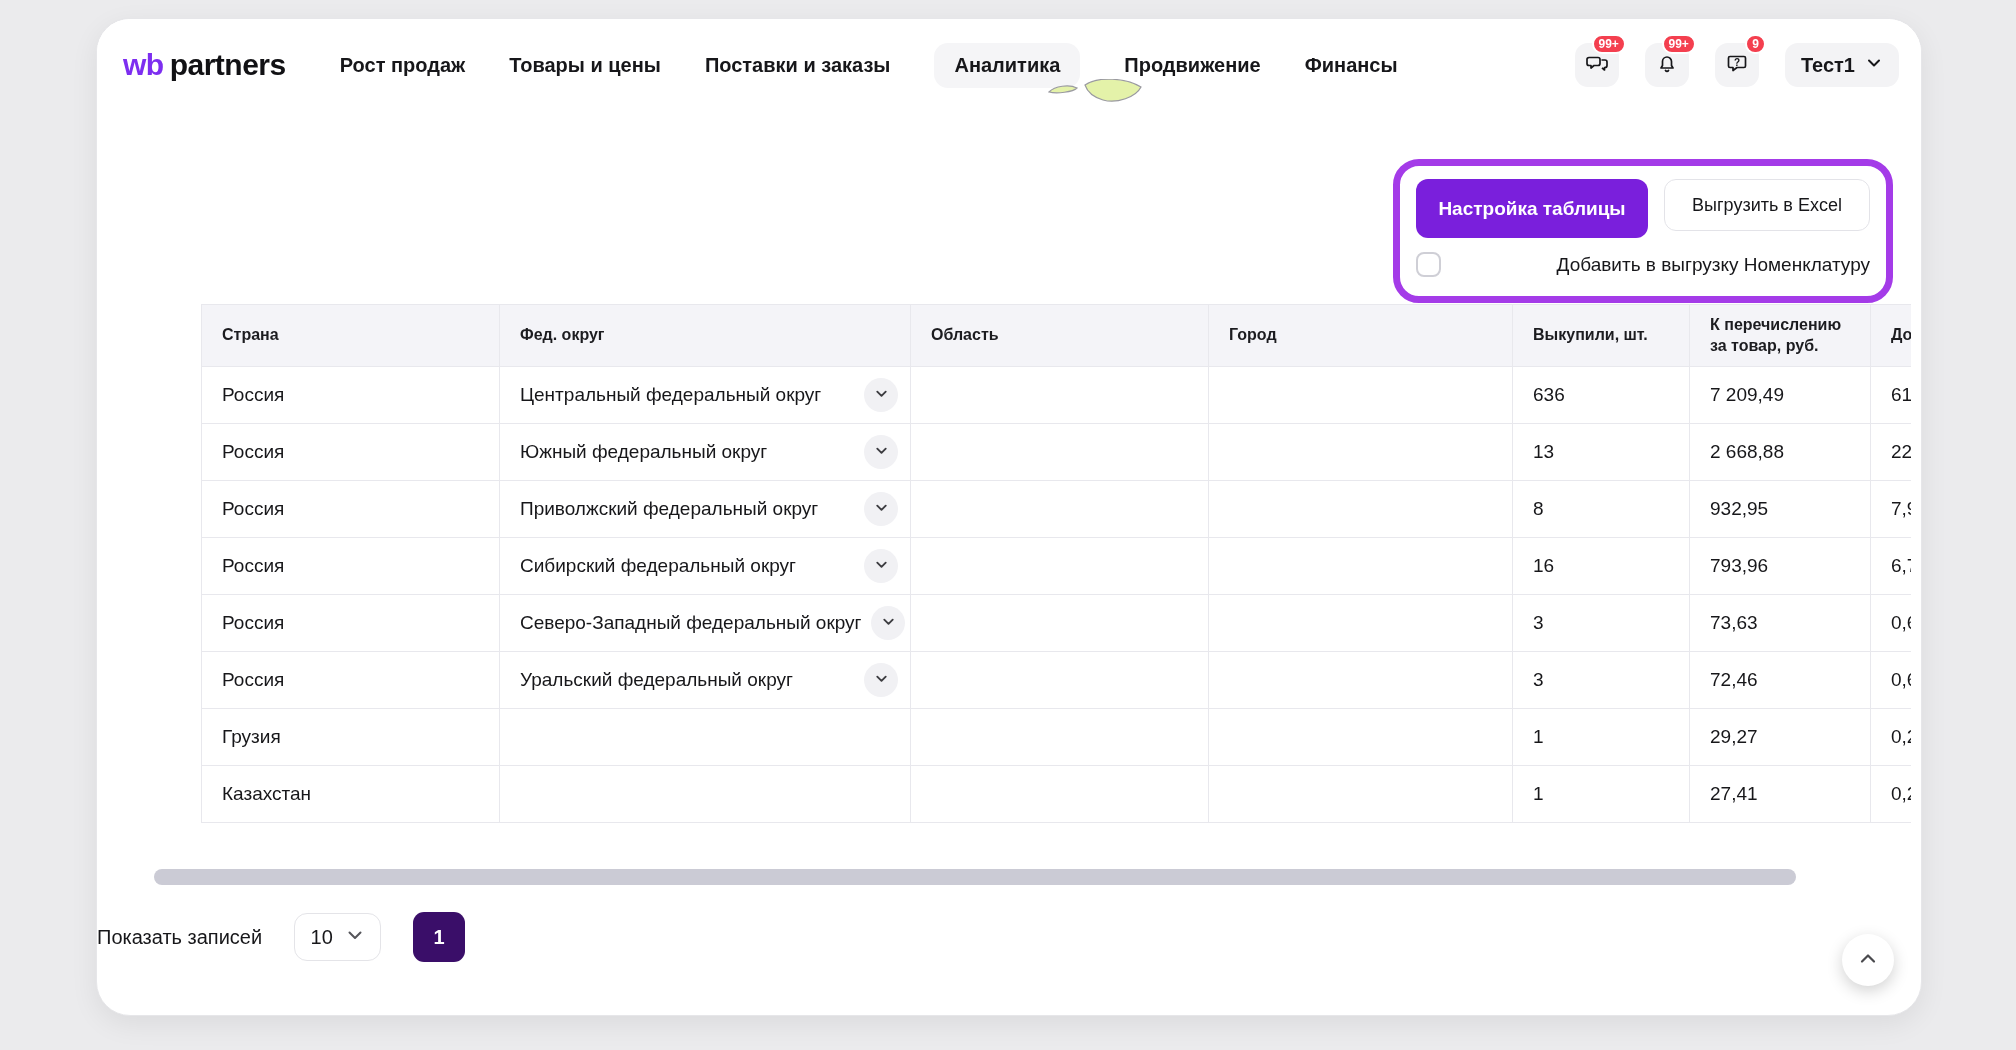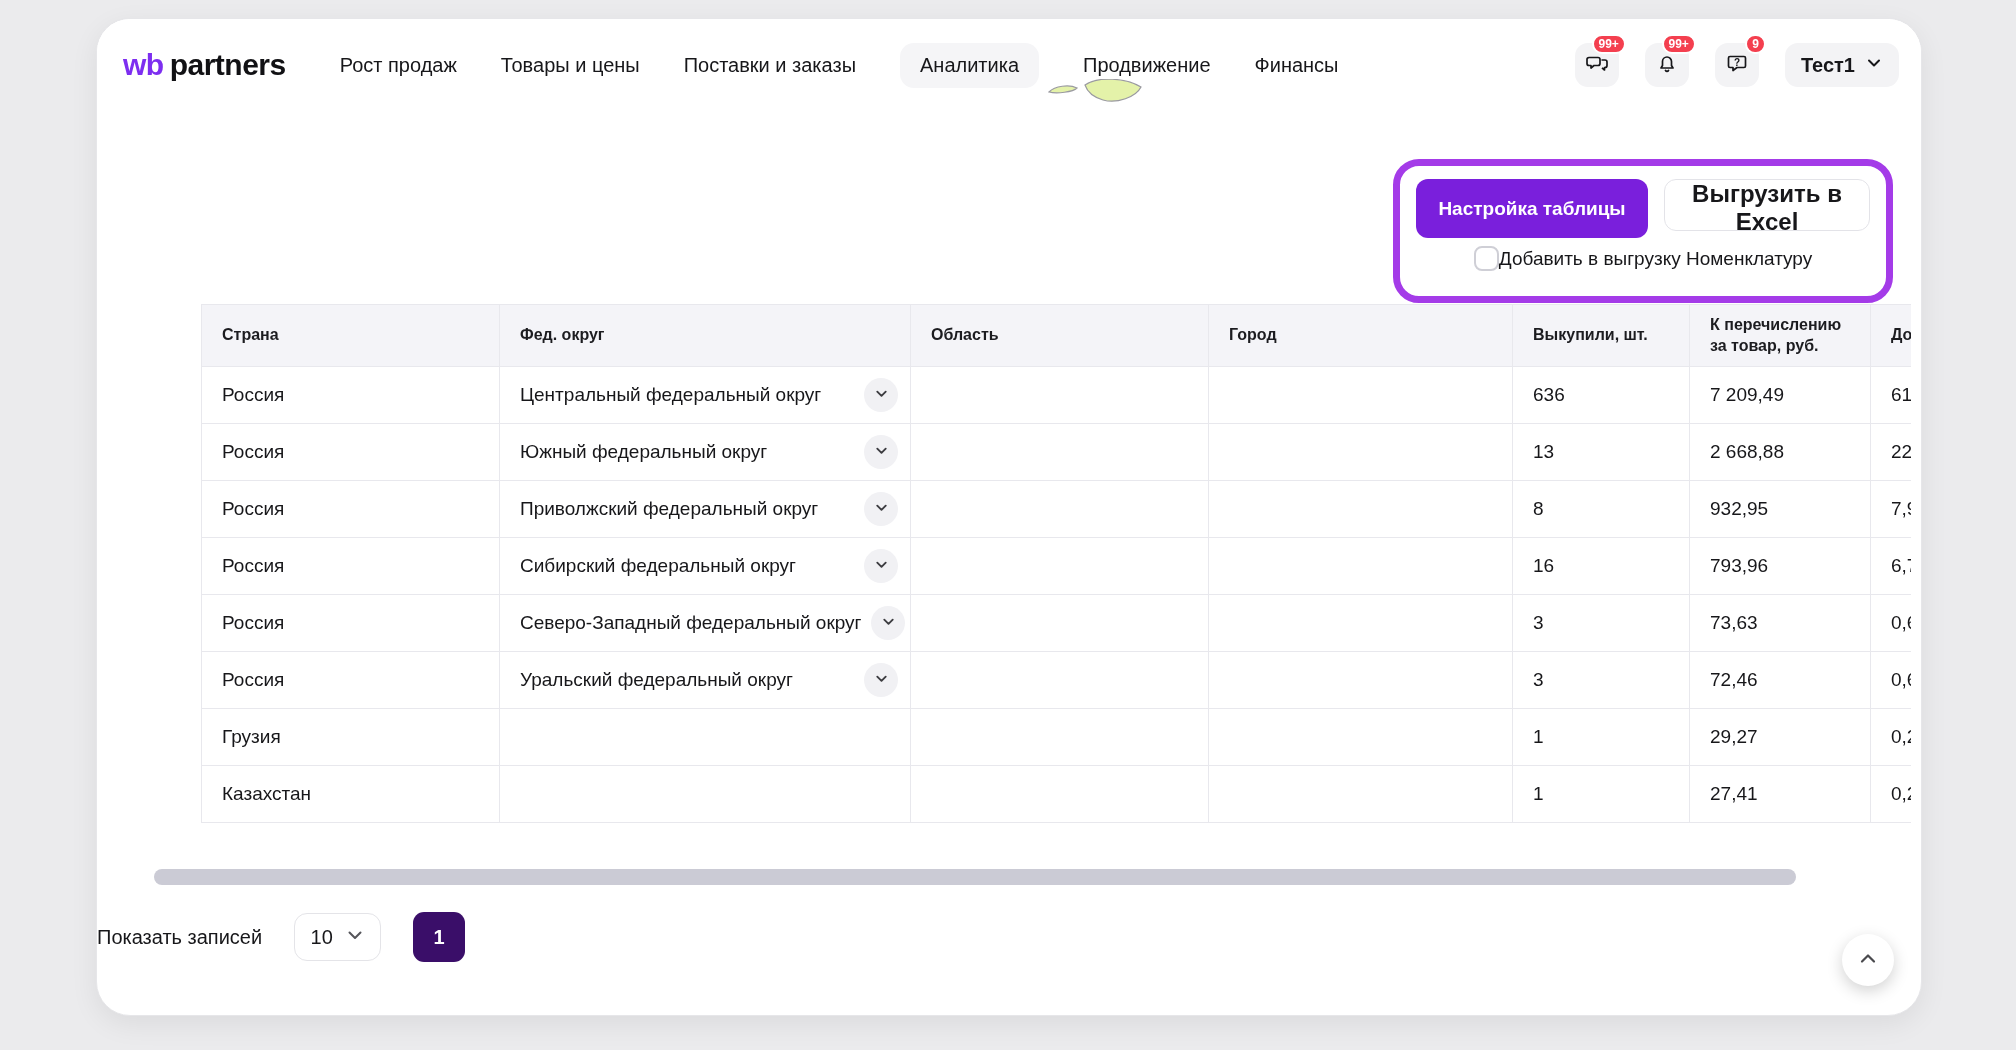--- a/index.html
+++ b/index.html
@@ -22,21 +22,21 @@
   .topbar {
     position:absolute; left:0; top:0; width:100%; height:92px;
     display:flex; align-items:center;
     padding:0 22px 0 26px;
     background:#fff;
   }
   .logo { display:flex; align-items:flex-start; gap:6px; font-weight:800; font-size:30px; letter-spacing:-0.5px; }
   .logo .wb { color:#7d2ef0; }
   .logo .partners { color:#111114; }
   .nav { display:flex; align-items:center; gap:44px; margin-left:54px; }
-  .nav-item { font-size:20px; font-weight:400; color:#17171a; cursor:pointer; white-space:nowrap; padding:11px 0; border-radius:14px; }
+  .nav-item { font-size:20px; font-weight:700; color:#17171a; cursor:pointer; white-space:nowrap; padding:11px 0; border-radius:14px; }
   .nav-item.active { background:#f5f5f7; padding:11px 20px; }
   .top-actions { margin-left:auto; display:flex; align-items:center; gap:26px; }
   .icon-btn {
     position:relative; width:44px; height:44px; border-radius:13px;
     background:#f3f3f5; display:flex; align-items:center; justify-content:center;
     cursor:pointer;
   }
   .badge {
     position:absolute; top:-9px; right:-7px;
     background:#f43f4f; color:#fff; font-size:12px; font-weight:700;
@@ -58,24 +58,24 @@
     padding:13px 16px 10px 16px;
   }
   .callout-row1 { display:flex; gap:16px; }
   .btn-primary {
     width:232px; height:59px; border:none; border-radius:12px;
     background:#7a1fdc; color:#fff; font-size:19px; font-weight:700;
     font-family:"Liberation Sans", sans-serif; cursor:pointer;
   }
   .btn-secondary {
     flex:1; height:52px; border:1px solid #e3e3e8; border-radius:12px;
-    background:#fff; color:#17171a; font-size:24px; font-weight:700;
+    background:#fff; color:#17171a; font-size:18px; font-weight:400;
     font-family:"Liberation Sans", sans-serif; cursor:pointer;
   }
-  .callout-row2 { margin-top:8px; display:flex; align-items:center; justify-content:center; gap:0; }
+  .callout-row2 { margin-top:14px; display:flex; align-items:center; justify-content:space-between; gap:0; }
   .checkbox {
     width:25px; height:25px; border:2px solid #cfcfd6; border-radius:8px;
     background:#fff; cursor:pointer; flex:0 0 auto;
   }
   .checkbox-label { font-size:19px; color:#17171a; white-space:nowrap; }
   
   .table-wrap {
     position:absolute; left:59px; top:285px; width:1710px; overflow:hidden;margin-left:45px;
   }
   table { border-collapse:collapse; table-layout:fixed; width:1729px; }

